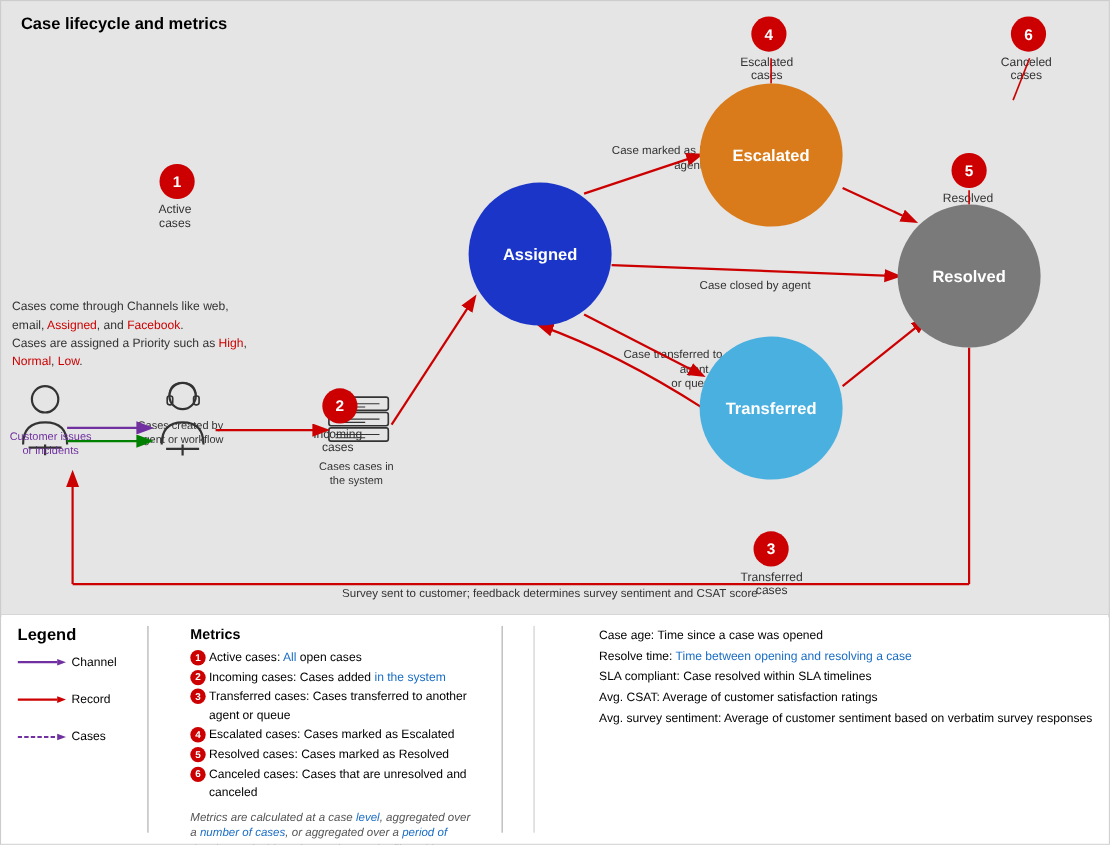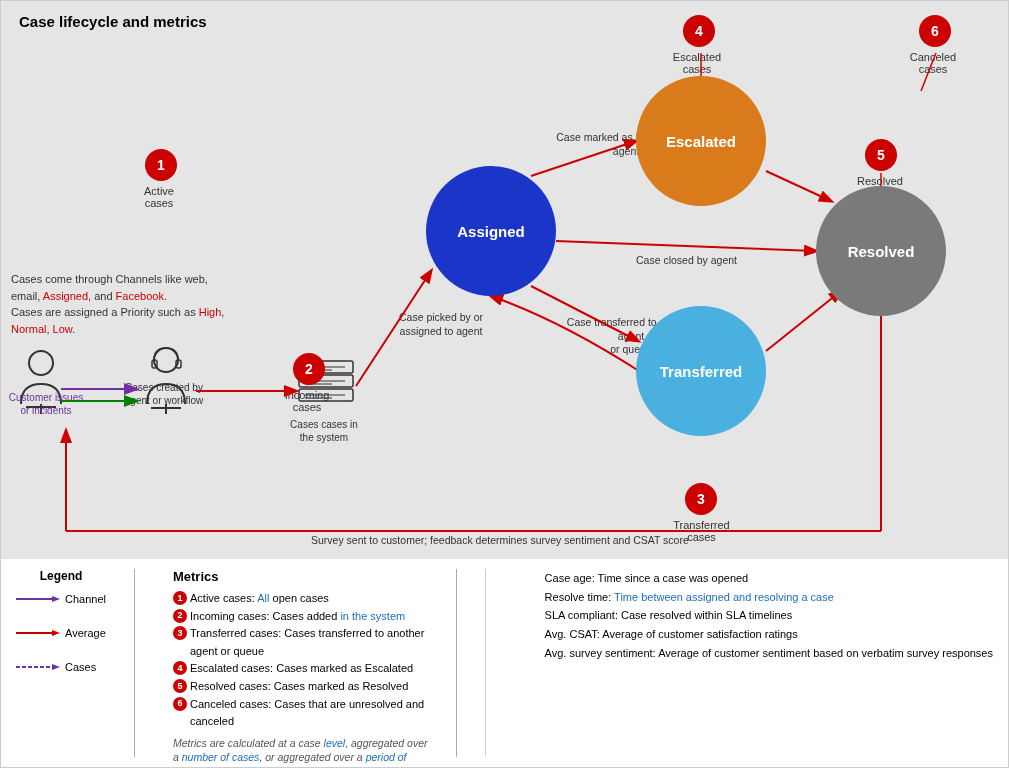--- a/index.html
+++ b/index.html
@@ -111,24 +111,23 @@
       padding: 10px 15px;
       gap: 20px;
     }
     .legend-col {
       display: flex;
       flex-direction: column;
       gap: 6px;
       min-width: 80px;
     }
     .legend-title {
-      font-size: 12px;
+      font-size: 15px;
       font-weight: bold;
       margin-bottom: 4px;
-      text-align: center;
     }
     .legend-row {
       display: flex;
       align-items: center;
       gap: 5px;
       font-size: 11px;
     }
     .metrics-col {
       flex: 1;
       padding-left: 10px;
@@ -264,23 +263,20 @@
 
     <div class="num-circle" style="left:292px; top:352px;">2</div>
     <div class="label-small" style="left:276px; top:388px; width:60px;">Incoming<br>cases</div>
 
     <div class="num-circle" style="left:684px; top:482px;">3</div>
     <div class="label-small" style="left:668px; top:518px; width:65px;">Transferred<br>cases</div>
 
     <div class="annotation" style="left:555px; top:130px; width:140px;">
       Case marked as <b>Escalated</b> by agent
     </div>
-    <div class="annotation" style="left:375px; top:310px; width:130px;">
-      Case picked by or<br>assigned to agent
-    </div>
     <div class="annotation" style="left:635px; top:253px; width:160px; text-align:left;">
       Case closed by agent
     </div>
     <div class="annotation" style="left:555px; top:315px; width:150px;">
       Case transferred to another agent<br>or queue
     </div>
     <div class="annotation" style="left:310px; top:533px; width:440px; text-align:left;">
       Survey sent to customer; feedback determines survey sentiment and CSAT score
     </div>
 
@@ -348,21 +344,21 @@
         <span>Channel</span>
       </div>
       <div style="height:10px;"></div>
       <div class="legend-row">
         <div style="display:flex;align-items:center;gap:2px;">
           <svg width="44" height="10">
               <line x1="0" y1="5" x2="36" y2="5" stroke="#c00" stroke-width="2"></line>
               <polygon points="36,2 44,5 36,8" fill="#c00"></polygon>
             </svg>
         </div>
-        <span>Average</span>
+        <span>Record</span>
       </div>
       <div style="height:10px;"></div>
       <div class="legend-row">
         <div style="display:flex;align-items:center;gap:2px;">
           <svg width="44" height="10">
               <line x1="0" y1="5" x2="36" y2="5" stroke="#7030a0" stroke-width="2" stroke-dasharray="4,2"></line>
               <polygon points="36,2 44,5 36,8" fill="#7030a0"></polygon>
             </svg>
         </div>
         <span>Cases</span>
@@ -401,21 +397,21 @@
 
       <div class="metric-note">
         Metrics are calculated at a case <span style="color:#1a6dc5">level</span>, aggregated over a <span style="color:#1a6dc5">number of cases</span>, or aggregated over a <span style="color:#1a6dc5">period of time</span> in our dashboards. Metrics can be filtered by <span style="color:#1a6dc5">channel</span>, <span style="color:#1a6dc5">queue</span>, <span style="color:#1a6dc5">agent</span>, and .
       </div>
     </div>
 
     <div style="width:1px; background:#aaa; margin:0 8px; align-self:stretch;"></div>
 
     <div class="right-metrics">
       <div class="right-metric-item"><b>Case age:</b> Time since a case was opened</div>
-      <div class="right-metric-item"><b>Resolve time:</b> <span style="color:#1a6dc5">Time between assigned and resolving a case</span></div>
+      <div class="right-metric-item"><b>Resolve time:</b> <span style="color:#1a6dc5">Time between opening and resolving a case</span></div>
       <div class="right-metric-item"><b>SLA compliant:</b> Case resolved within SLA timelines</div>
       <div class="right-metric-item"><b>Avg. CSAT:</b> Average of customer satisfaction ratings</div>
       <div class="right-metric-item"><b>Avg. survey sentiment:</b> Average of customer sentiment based on verbatim survey responses</div>
     </div>
 
   </div>
 
 </div>
 
 </body></html>

